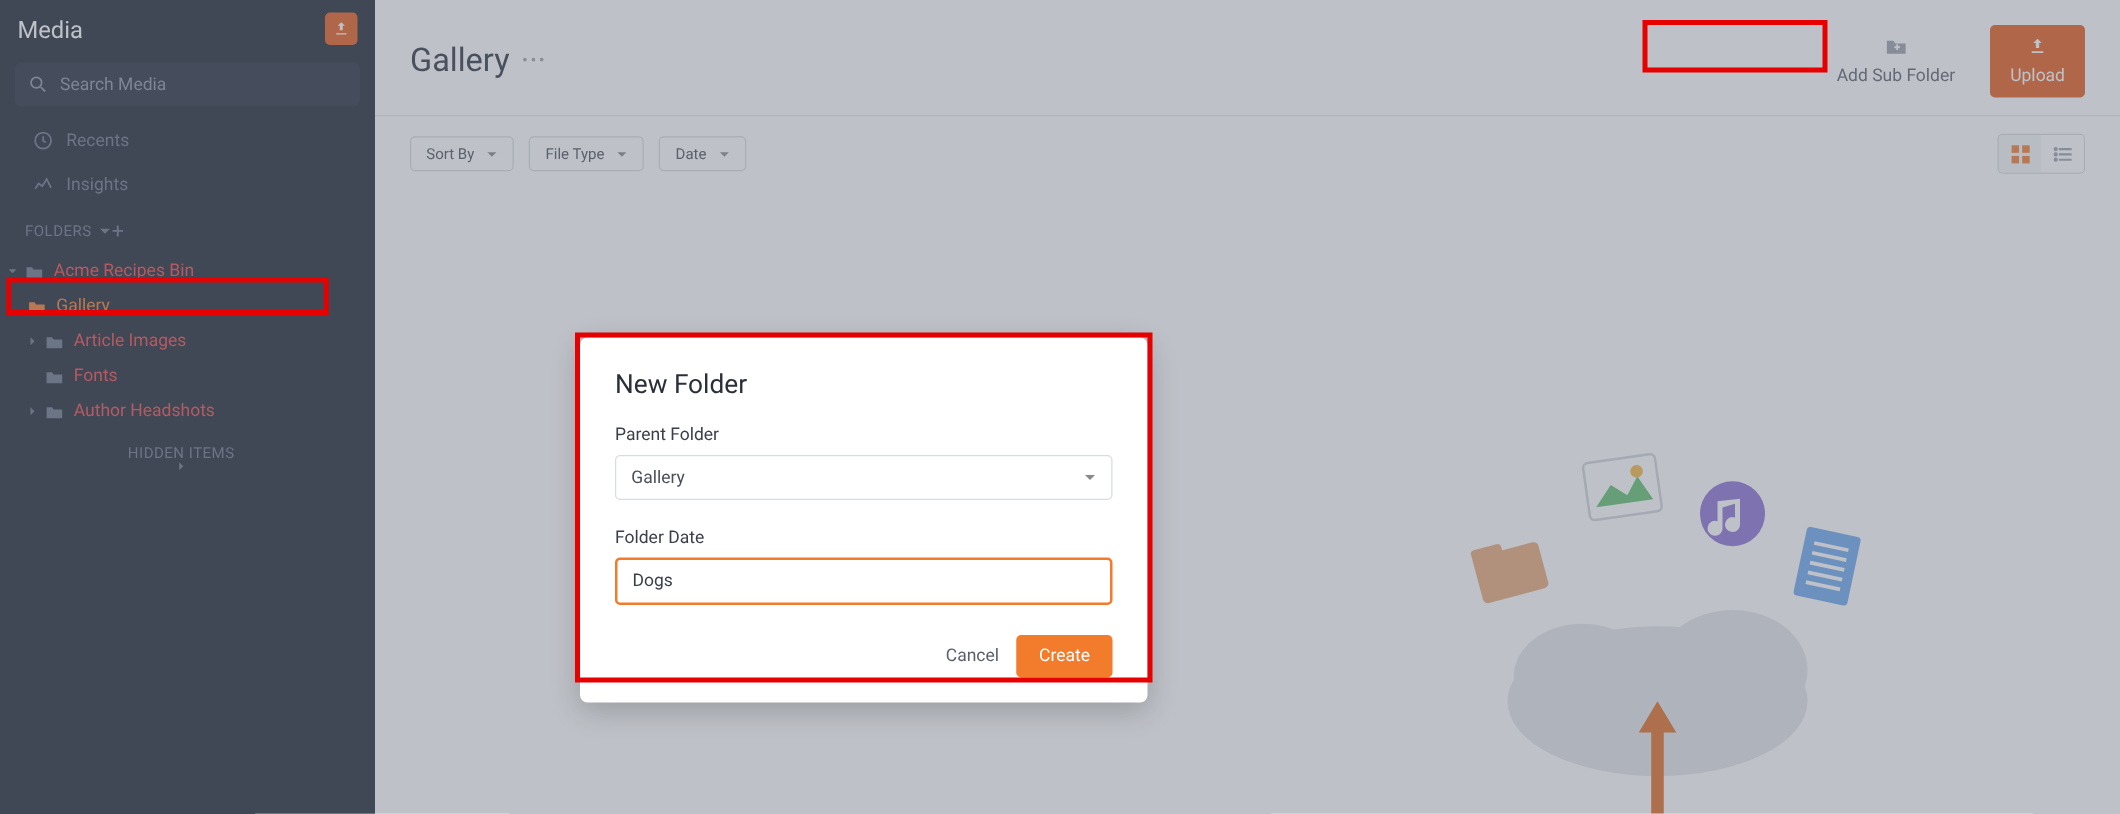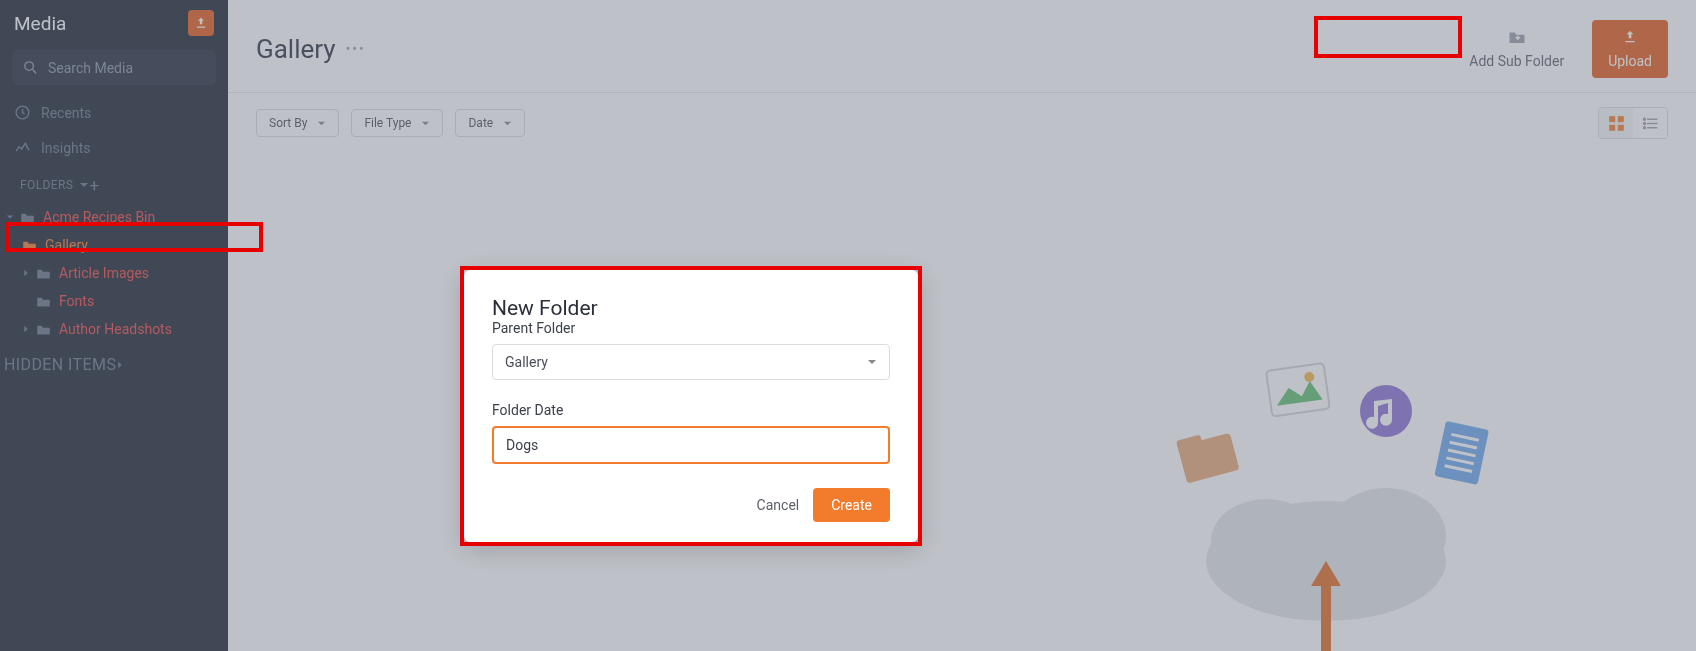--- a/index.html
+++ b/index.html
@@ -1,46 +1,46 @@
 <!DOCTYPE html>
 <html><head>
 <meta charset="utf-8">
 <style>
   * { box-sizing: border-box; margin: 0; padding: 0; font-family: -apple-system, BlinkMacSystemFont, "Segoe UI", Roboto, sans-serif; }
   html, body { width: 100%; height: 100%; }
   body { display: flex; background: #f5f5f5; width: 1696px; height: 651px; overflow: hidden; position: relative; }
 
   
-  .sidebar { width: 228px; background: #1a2332; color: #b0b8c4; display: flex; flex-direction: column; flex-shrink: 0; }
+  .sidebar { width: 300px; background: #1a2332; color: #b0b8c4; display: flex; flex-direction: column; flex-shrink: 0; }
   .sidebar-header { display: flex; align-items: center; justify-content: space-between; padding: 10px 14px; }
   .sidebar-title { color: #fff; font-size: 19px; font-weight: 400; }
   .upload-square { width: 26px; height: 26px; background: #e65c1a; border-radius: 4px; display: flex; align-items: center; justify-content: center; }
   .upload-square svg { width: 14px; height: 14px; fill: #fff; }
   .search-box { margin: 4px 12px 10px 12px; background: #232c3d; border-radius: 5px; display: flex; align-items: center; padding: 9px 10px; }
   .search-box svg { width: 17px; height: 17px; stroke: #8a93a3; fill: none; margin-right: 9px; }
   .search-box span { color: #8a93a3; font-size: 14px; }
 
-  .nav-item { display: flex; align-items: center; padding: 9px 14px; color: #6b7589; font-size: 14px; cursor: pointer; }
+  .nav-item { display: flex; align-items: center; padding: 9px 26px; color: #6b7589; font-size: 14px; cursor: pointer; }
   .nav-item svg { width: 17px; height: 17px; margin-right: 10px; stroke: #6b7589; fill: none; }
 
   .section-header { display: flex; align-items: center; justify-content: flex-start; padding: 10px 14px 8px 20px; color: #6b7589; font-size: 12px; letter-spacing: 0.4px; }
   .section-header .left { display:flex; align-items:center; gap:6px; }
   .section-header svg.caret { width: 10px; height: 10px; fill: #6b7589; }
   .section-plus { color:#6b7589; font-size:17px; cursor:pointer; }
 
   .tree-item { display: flex; align-items: center; padding: 6px 10px; font-size: 14px; color: #ef4444; cursor: pointer; }
   .tree-item .caret { width: 8px; height: 8px; fill: #6b7589; margin-right: 6px; flex-shrink:0; }
   .tree-item .folder-ic { width: 15px; height: 13px; margin-right: 8px; flex-shrink:0; }
   .tree-item.level0 { padding-left: 6px; }
   .tree-item.level1 { padding-left: 22px; }
   .tree-item.selected { color: #f27b2c; }
   .tree-item.selected .folder-ic { fill: #f27b2c; }
   .folder-gray { fill: #6b7589; }
 
-  .hidden-section { display:flex; align-items:center; justify-content:flex-start; padding:12px 14px 10px 4px; color:#6b7589; font-size:16px; letter-spacing:0.4px;}
+  .hidden-section { display:flex; align-items:center; justify-content:flex-start; padding:12px 14px 10px 4px; color:#6b7589; font-size:12px; letter-spacing:0.4px;flex-direction:column;}
   .hidden-section svg { width:8px; height:8px; fill:#6b7589;}
 
   
   .main { flex: 1; background: #fff; display: flex; flex-direction: column; position: relative; }
   .main-header { display:flex; align-items:center; justify-content:space-between; padding: 20px 28px 14px 28px; border-bottom: 1px solid #e8e8e8; }
   .page-title-wrap { display:flex; align-items:center; gap:10px; }
   .page-title { font-size: 26px; color:#2c3340; font-weight:400; }
   .dots { color:#a0a0a0; font-size:14px; letter-spacing:2px; cursor:pointer; }
   .header-actions { display:flex; align-items:center; gap:12px; }
   .btn { display:flex; align-items:center; gap:8px; padding: 9px 16px; border-radius:4px; font-size:14px; cursor:pointer; border:none;flex-direction:column; }
@@ -59,21 +59,21 @@
   .vbtn.active svg { stroke:#f27b2c; fill:#f27b2c; }
   .vbtn svg { width:17px; height:17px; stroke:#9aa0ab; fill:#9aa0ab; }
 
   
   .empty-area { flex:1; position:relative; }
   .cloud-illus { position:absolute; right:160px; bottom:0; width:380px; height:290px; }
 
   
   .overlay { position:absolute; inset:0; background:rgba(110,118,130,0.45); }
   .modal { position:absolute; left:464px; top:270px; width:454px; background:#fff; border-radius:6px; box-shadow:0 6px 24px rgba(0,0,0,0.2); padding:26px 28px 20px 28px; z-index:10; }
-  .modal h2 { font-size:21px; color:#2a2f3a; font-weight:400; }
+  .modal h2 { font-size:21px; color:#2a2f3a; font-weight:400; margin-bottom:20px; }
   .field-label { font-size:14px; color:#3a3f4a; margin-bottom:8px; }
   .select-box { border:1px solid #d8dbe0; border-radius:4px; padding:9px 12px; display:flex; align-items:center; justify-content:space-between; font-size:14px; color:#4a4f5a; margin-bottom:22px; cursor:pointer; }
   .select-box svg { width:10px; height:10px; fill:#888; }
   .text-input { width:100%; border:2px solid #f27b2c; border-radius:4px; padding:9px 12px; font-size:14px; color:#3a3f4a; outline:none; }
   .text-input-wrap { position:relative; }
   .modal-actions { display:flex; justify-content:flex-end; gap:14px; margin-top:24px; align-items:center; }
   .cancel-link { color:#5a5f6b; font-size:14px; cursor:pointer; }
   .create-btn { background:#f27b2c; color:#fff; border:none; padding:9px 18px; border-radius:4px; font-size:14px; cursor:pointer; }
 
   

